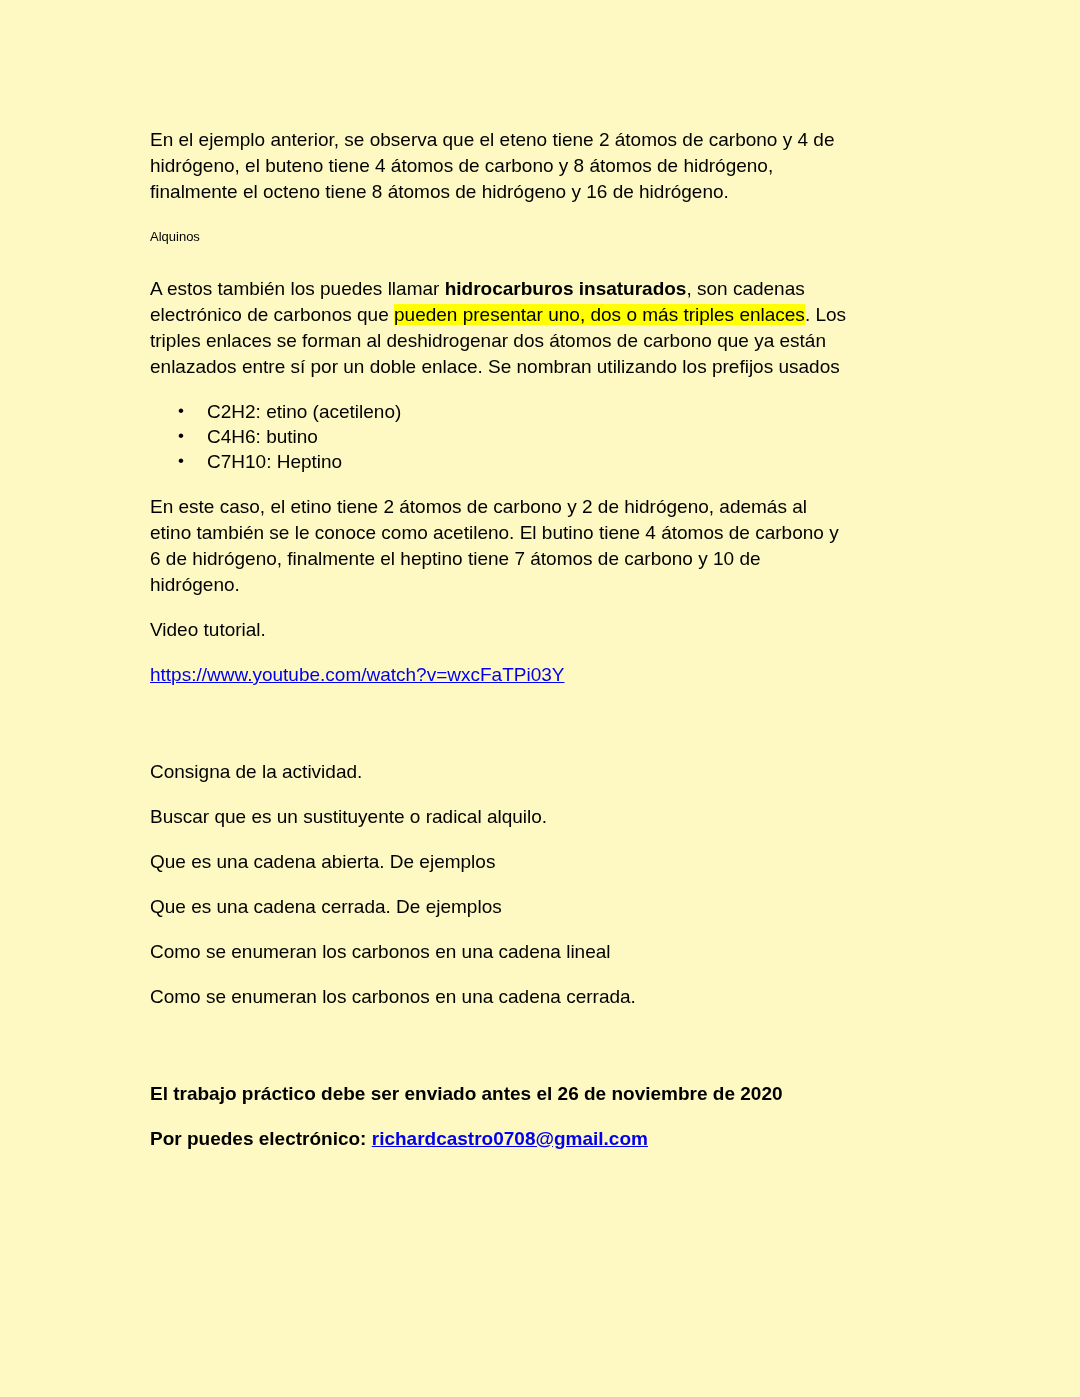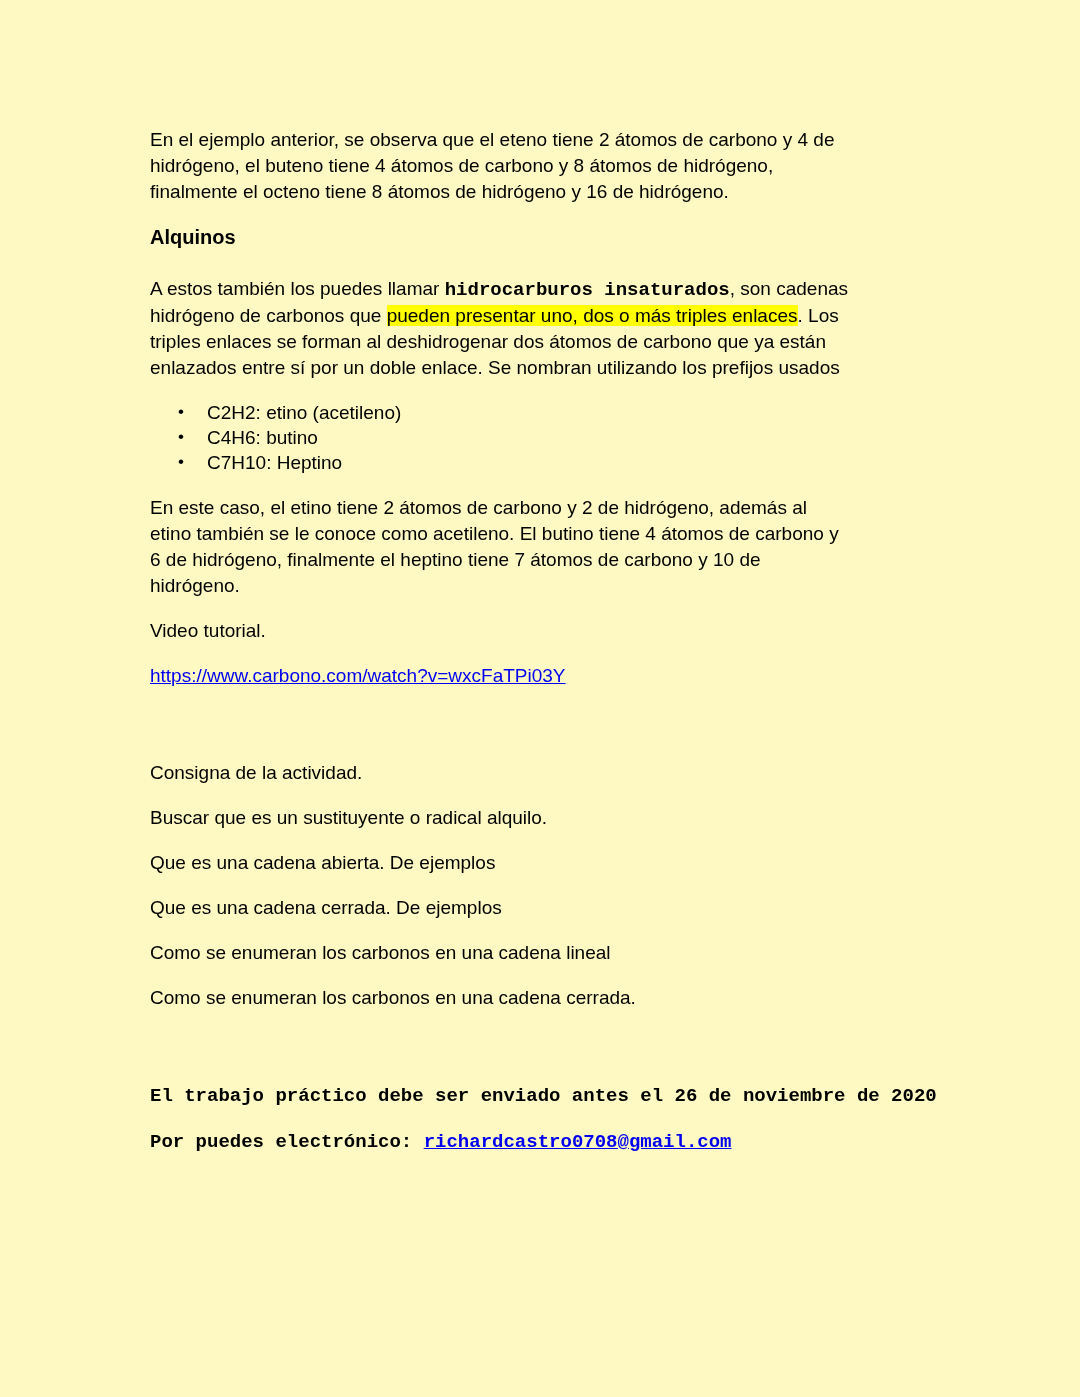--- a/index.html
+++ b/index.html
@@ -22,26 +22,26 @@
     -webkit-font-smoothing: antialiased;
   }
   .para {
     margin: 0 0 19px 0;
   }
   .line {
     display: block;
     white-space: nowrap;
   }
   .heading {
-    font-size: 20px;
+    font-size: 13px;
     line-height: 26px;
-    font-weight: bold;
+    font-weight: normal;
     margin: 0 0 26px 0;
   }
-  .b { font-weight: bold; font-family: Liberation Mono, monospace; }
+  .b { font-weight: bold; }
   .hl { background: #ffff00; }
   a.link {
     color: #0000ee;
     text-decoration: underline;
     cursor: pointer;
   }
   ul.bullets {
     margin: 0 0 20px 0;
     padding: 0;
     list-style: none;
@@ -68,40 +68,40 @@
 <div class="page">
   <div id="document-body">
       <div class="para">
         <span class="line"><span>En el ejemplo anterior, se observa que el eteno tiene 2 átomos de carbono y 4 de</span></span>
         <span class="line"><span>hidrógeno, el buteno tiene 4 átomos de carbono y 8 átomos de hidrógeno,</span></span>
         <span class="line"><span>finalmente el octeno tiene 8 átomos de hidrógeno y 16 de hidrógeno.</span></span>
       </div>
       <h2 class="heading">Alquinos</h2>
       <div class="para">
         <span class="line"><span>A estos también los puedes llamar </span><span class="b">hidrocarburos insaturados</span><span>, son cadenas</span></span>
-        <span class="line"><span>hidrógeno de carbonos que </span><span class="hl">pueden presentar uno, dos o más triples enlaces</span><span>. Los</span></span>
+        <span class="line"><span>electrónico de carbonos que </span><span class="hl">pueden presentar uno, dos o más triples enlaces</span><span>. Los</span></span>
         <span class="line"><span>triples enlaces se forman al deshidrogenar dos átomos de carbono que ya están</span></span>
         <span class="line"><span>enlazados entre sí por un doble enlace. Se nombran utilizando los prefijos usados</span></span>
       </div>
       <ul class="bullets">
         <li><span class="marker">•</span><span>C2H2: etino (acetileno)</span></li>
         <li><span class="marker">•</span><span>C4H6: butino</span></li>
         <li><span class="marker">•</span><span>C7H10: Heptino</span></li>
       </ul>
       <div class="para">
         <span class="line"><span>En este caso, el etino tiene 2 átomos de carbono y 2 de hidrógeno, además al</span></span>
         <span class="line"><span>etino también se le conoce como acetileno. El butino tiene 4 átomos de carbono y</span></span>
         <span class="line"><span>6 de hidrógeno, finalmente el heptino tiene 7 átomos de carbono y 10 de</span></span>
         <span class="line"><span>hidrógeno.</span></span>
       </div>
       <div class="para">
         <span class="line"><span>Video tutorial.</span></span>
       </div>
       <div class="para">
-        <span class="line"><a class="link">https://www.carbono.com/watch?v=wxcFaTPi03Y</a></span>
+        <span class="line"><a class="link">https://www.youtube.com/watch?v=wxcFaTPi03Y</a></span>
       </div>
       <div class="spacer"></div>
       <div class="para">
         <span class="line"><span>Consigna de la actividad.</span></span>
       </div>
       <div class="para">
         <span class="line"><span>Buscar que es un sustituyente o radical alquilo.</span></span>
       </div>
       <div class="para">
         <span class="line"><span>Que es una cadena abierta. De ejemplos</span></span>

